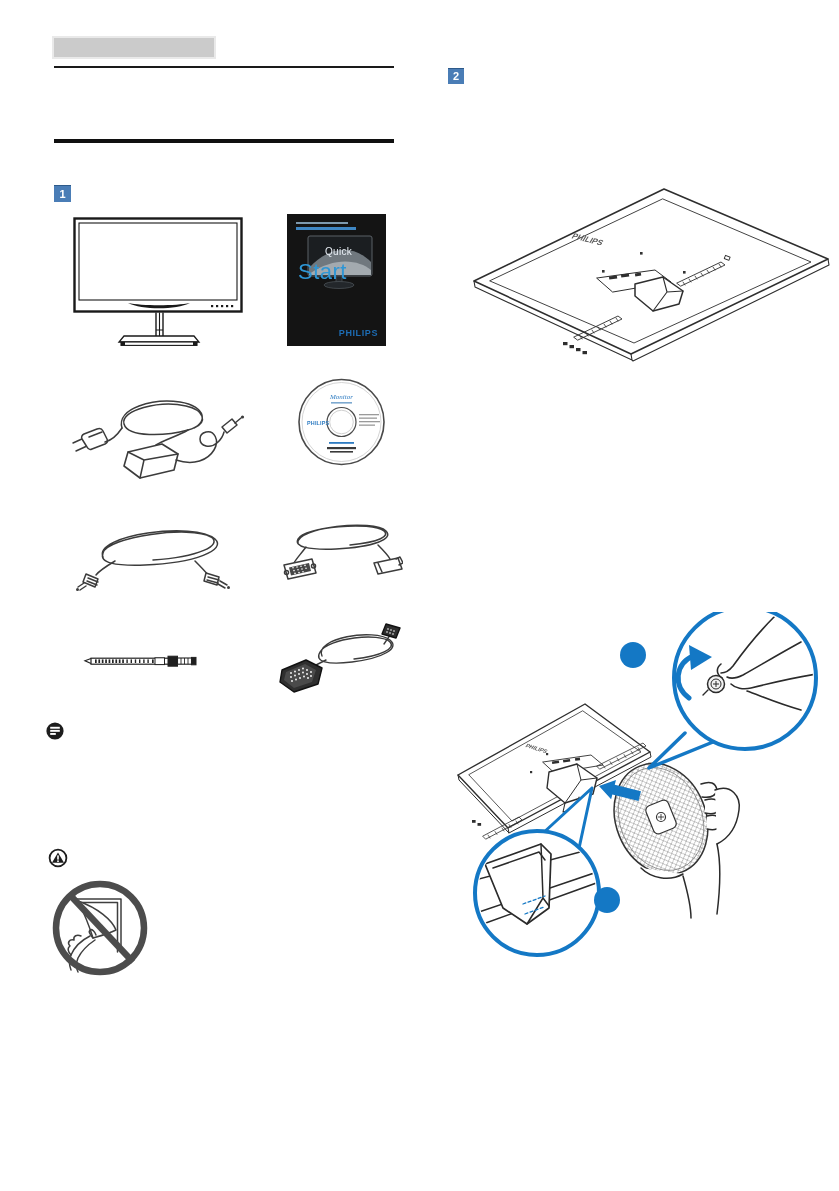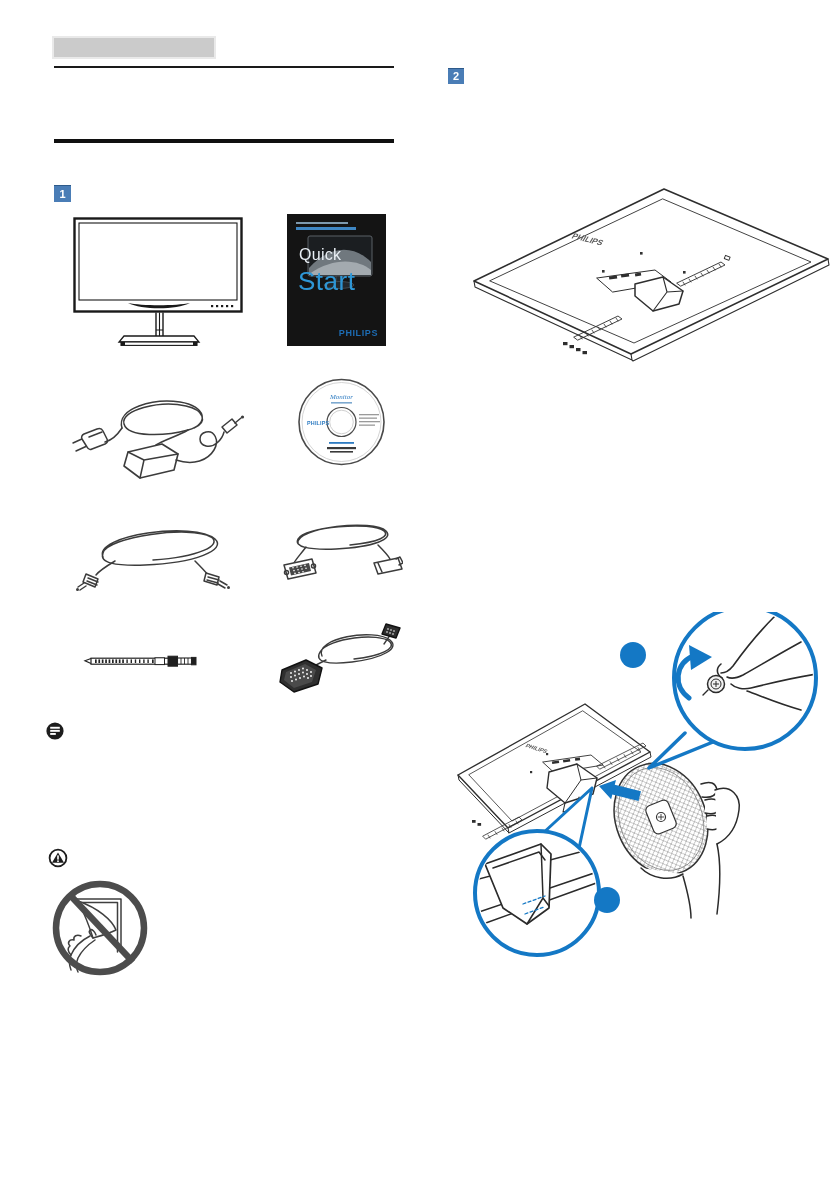--- a/index.html
+++ b/index.html
@@ -12,22 +12,22 @@
   .rule-thin{background:#1a1a1a;}
   .rule-thick{background:#101010;}
   .badge{background:#4a7db6;color:#fff;font-weight:bold;font-size:11px;
          display:flex;align-items:center;justify-content:center;
          box-shadow:0 1px 0 #2d5a8a inset;}
   
   .qs-cover{background:#141414;display:flex;flex-direction:column;}
   .qs-reg{margin:8px 0 0 9px;width:52px;height:2px;background:#8fb0c9;opacity:.85;}
   .qs-reg2{margin:3px 0 0 9px;width:60px;height:2.5px;background:#3f87c4;}
   .qs-mon{margin:4px 0 0 16px;}
-  .qs-quick{color:#e8eef4;font-size:16px;margin:-46px 0 0 12px;letter-spacing:.3px;}
-  .qs-start{color:#2e96d5;font-size:26px;margin:2px 0 0 11px;letter-spacing:.5px;}
+  .qs-quick{color:#e8eef4;font-size:10px;margin:-46px 0 0 4px;letter-spacing:.3px;text-align:center;}
+  .qs-start{color:#2e96d5;font-size:22px;margin:2px 0 0 11px;letter-spacing:.5px;}
   .qs-brand{color:#1d6cb3;font-size:9px;font-weight:bold;letter-spacing:.6px;
             margin-top:auto;align-self:flex-end;padding:0 8px 8px 0;}
 </style>
 </head>
 <body>
 
 <div class="page">
 
   <div class="abs redacted" style="left:54px;top:38px;width:160px;height:19px;"></div>
   <div class="abs rule-thin" style="left:54px;top:66px;width:340px;height:2px;"></div>

